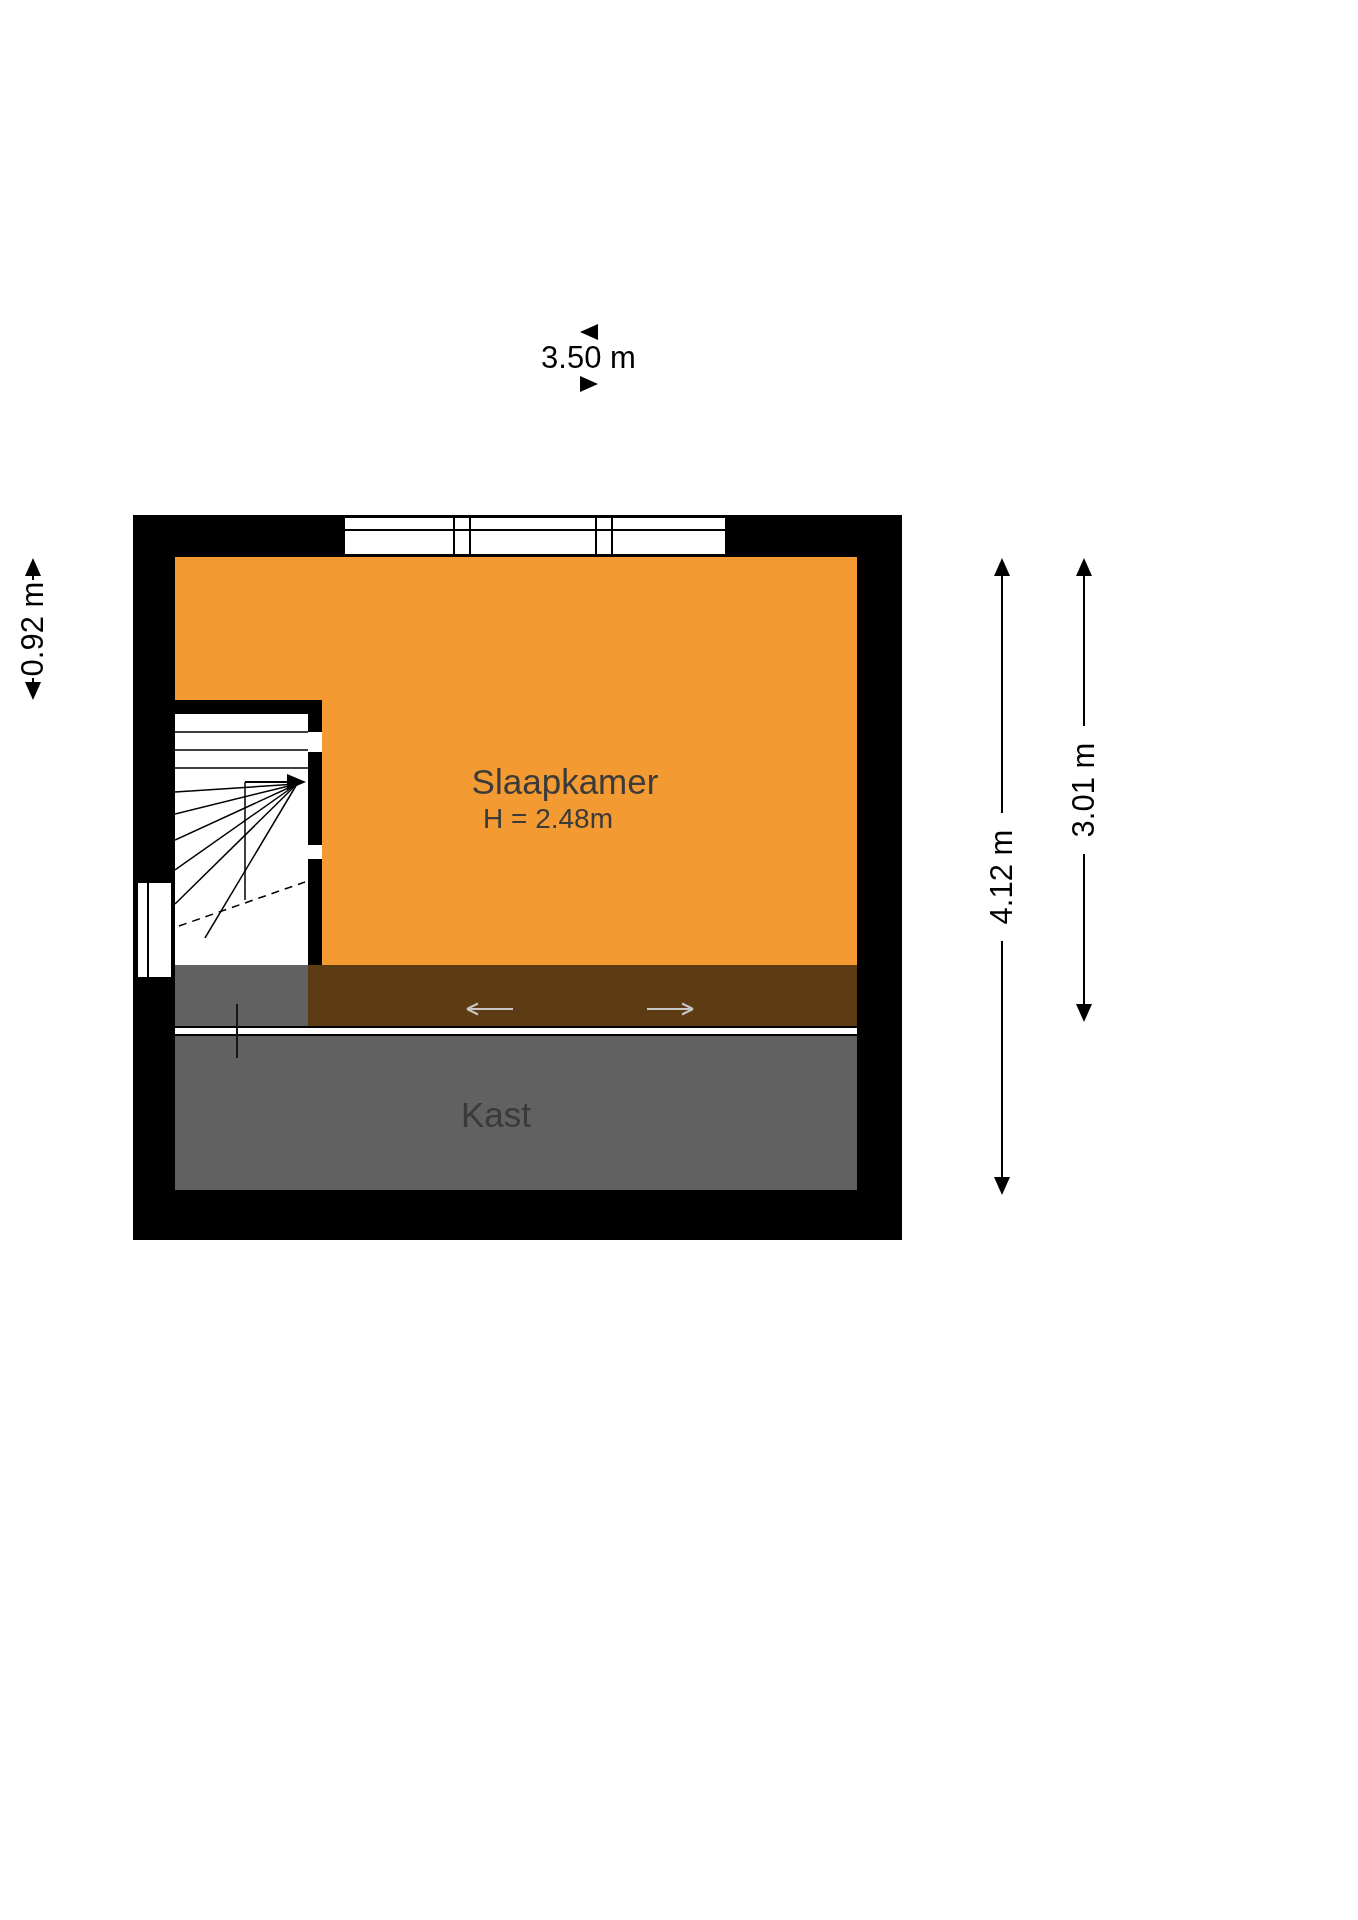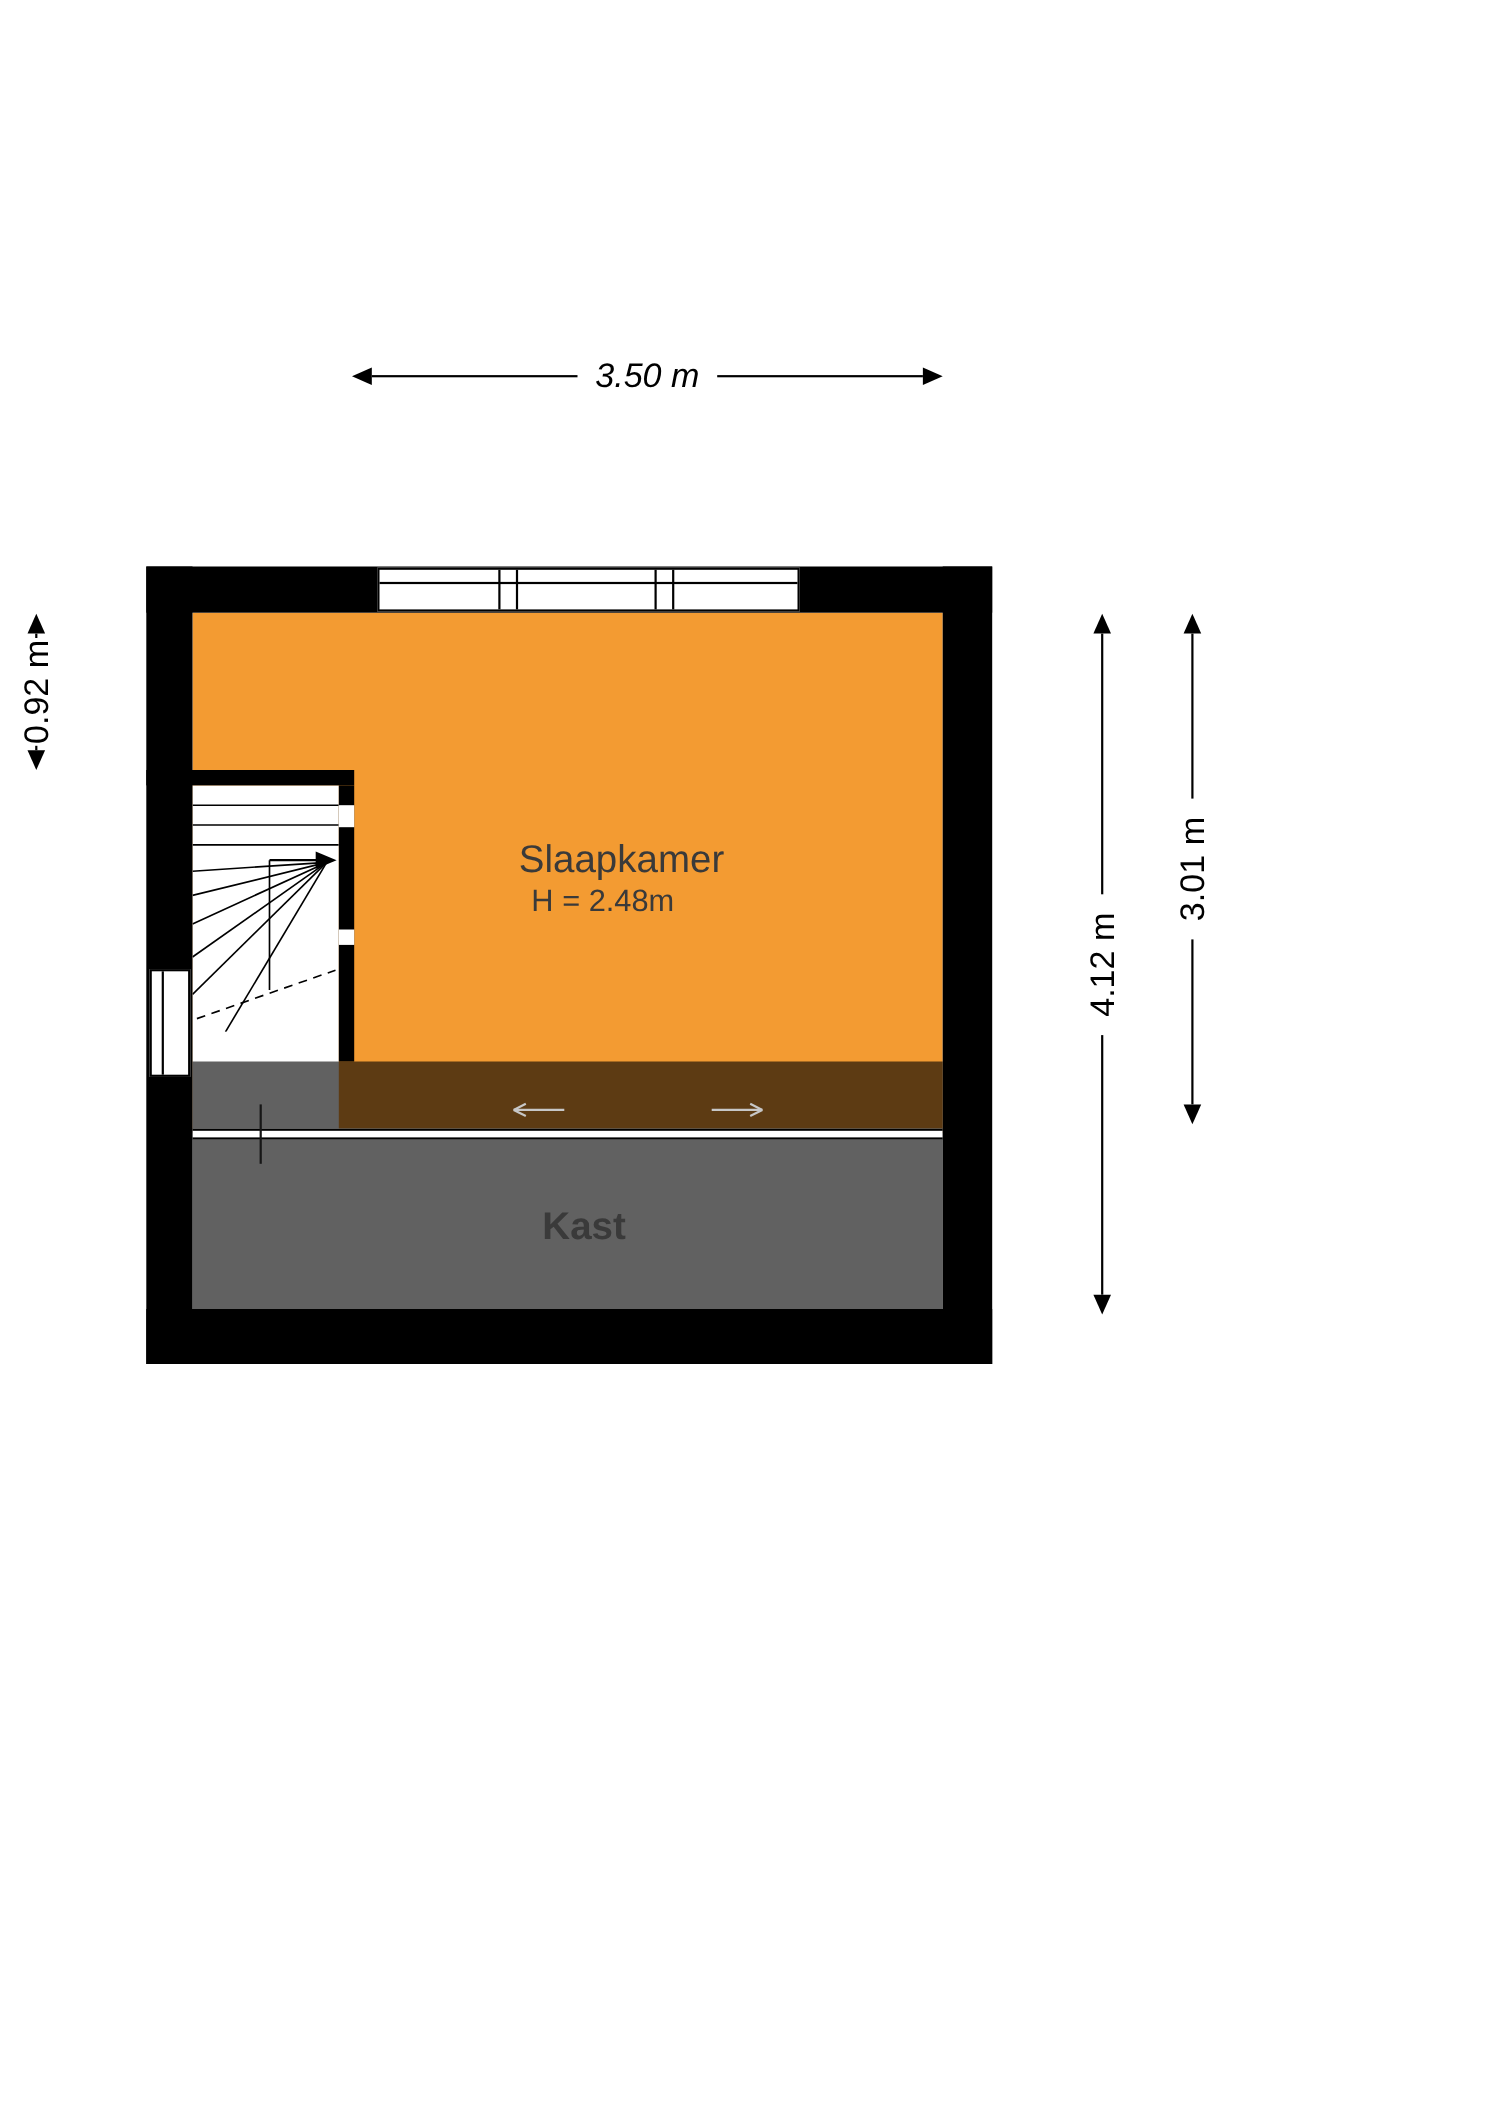--- a/index.html
+++ b/index.html
@@ -11,21 +11,21 @@
     overflow:hidden;
   }
   .abs { position:absolute; }
   .wall { position:absolute; background:var(--wall,#000); }
   .room { position:absolute; background:var(--room-fill,#F39B32); }
   .white { background:#ffffff; }
 
   
   .dim { position:absolute; display:flex; align-items:center;
          color:var(--dimension-text,#000); font-size:31px; }
-  .dim-h { height:36px;font-style:italic; }
+  .dim-h { flex-direction:column; height:36px; }
   .dim-v { flex-direction:column; width:36px; }
   .dline { flex:1 1 auto; background:#000; }
   .dim-h .dline { height:2px; }
   .dim-v .dline { width:2px; }
   .ah { width:0; height:0; flex:0 0 auto; }
   .dim-h .ah-left  { border-top:8px solid transparent; border-bottom:8px solid transparent; border-right:18px solid #000; }
   .dim-h .ah-right { border-top:8px solid transparent; border-bottom:8px solid transparent; border-left:18px solid #000; }
   .dim-v .ah-up    { border-left:8px solid transparent; border-right:8px solid transparent; border-bottom:18px solid #000; }
   .dim-v .ah-down  { border-left:8px solid transparent; border-right:8px solid transparent; border-top:18px solid #000; }
   .dim-h .dlabel { padding:0 16px; white-space:nowrap; }
@@ -143,15 +143,15 @@
     <i class="wline-h" style="top:11px;"></i>
     <span class="wdiv" style="left:108px;"></span>
     <span class="wdiv" style="left:250px;"></span>
   </div>
   <div class="window" style="left:136px;top:881px;width:37px;height:98px;">
     <i class="wline-v" style="left:9px;"></i>
   </div>
 
   <div class="room-label label-lg" style="left:565px;top:762px;">Slaapkamer</div>
   <div class="room-label label-md" style="left:548px;top:803px;">H = 2.48m</div>
-  <div class="room-label label-lg" style="left:531px;top:1095px;font-weight:bold;">Kast</div>
+  <div class="room-label label-lg" style="left:496px;top:1095px;">Kast</div>
 
 </div>
 
 </body></html>

